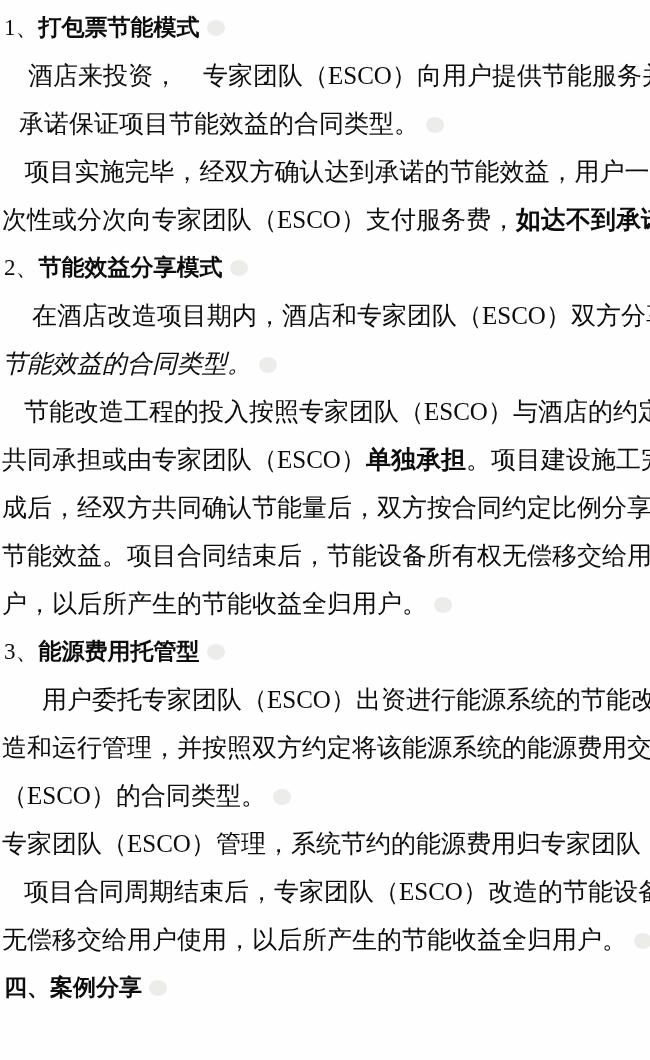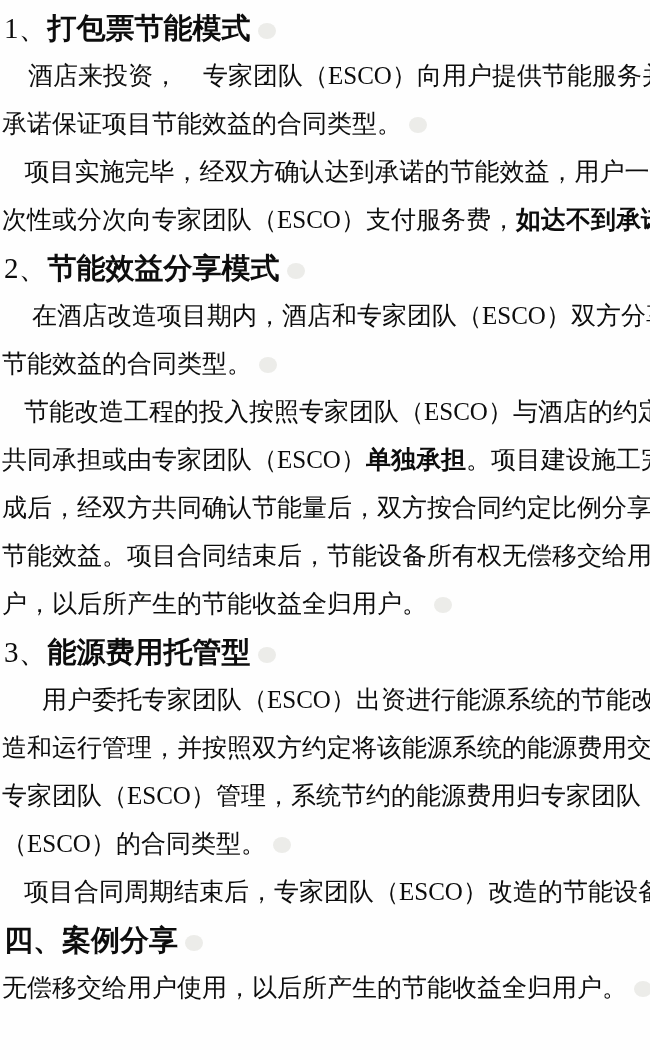--- a/index.html
+++ b/index.html
@@ -19,21 +19,21 @@
     font-family: "Liberation Serif", "DejaVu Serif", serif;
   }
   .line {
     height: 48px;
     line-height: 48px;
     font-size: 25px;
     white-space: nowrap;
     overflow: hidden;
   }
   .line.heading {
-    font-size: 29px;
+    font-size: 23px;
   }
   .seg {
     font-weight: normal;
   }
   .seg.bold {
     font-weight: bold;
   }
   .para-mark {
     display: inline-block;
     width: 18px;
@@ -44,33 +44,33 @@
     vertical-align: -1px;
   }
 </style>
 </head>
 <body>
 
 <div class="page" style="background: rgb(254, 254, 254); color: rgb(13, 13, 13);">
   <div id="doc-body">
       <div class="line heading" style="padding-left: 2px;"><span class="seg">1、</span><span class="seg bold">打包票节能模式</span><span class="para-mark"></span></div>
       <div class="line" style="padding-left: 26px;"><span class="seg">酒店来投资，　专家团队（ESCO）向用户提供节能服务并</span></div>
-      <div class="line" style="padding-left: 0px;"><span class="seg">承诺保证项目节能效益的合同类型。</span><span class="para-mark"></span></div>
+      <div class="line" style="padding-left: 0px; margin-left: 17px;"><span class="seg">承诺保证项目节能效益的合同类型。</span><span class="para-mark"></span></div>
       <div class="line" style="padding-left: 22px; text-align: center;"><span class="seg">项目实施完毕，经双方确认达到承诺的节能效益，用户一</span></div>
       <div class="line" style="padding-left: 0px;"><span class="seg">次性或分次向专家团队（ESCO）支付服务费，</span><span class="seg bold">如达不到承诺</span></div>
       <div class="line heading" style="padding-left: 2px;"><span class="seg">2、</span><span class="seg bold">节能效益分享模式</span><span class="para-mark"></span></div>
       <div class="line" style="padding-left: 30px;"><span class="seg">在酒店改造项目期内，酒店和专家团队（ESCO）双方分享</span></div>
-      <div class="line" style="padding-left: 0px;"><span class="seg">节能效益的合同类型。</span><span class="para-mark"></span></div>
+      <div class="line" style="padding-left: 0px; font-style: italic;"><span class="seg">节能效益的合同类型。</span><span class="para-mark"></span></div>
       <div class="line" style="padding-left: 22px;"><span class="seg">节能改造工程的投入按照专家团队（ESCO）与酒店的约定</span></div>
       <div class="line" style="padding-left: 0px;"><span class="seg">共同承担或由专家团队（ESCO）</span><span class="seg bold">单独承担</span><span class="seg">。项目建设施工完</span></div>
       <div class="line" style="padding-left: 0px;"><span class="seg">成后，经双方共同确认节能量后，双方按合同约定比例分享</span></div>
       <div class="line" style="padding-left: 0px;"><span class="seg">节能效益。项目合同结束后，节能设备所有权无偿移交给用</span></div>
       <div class="line" style="padding-left: 0px;"><span class="seg">户，以后所产生的节能收益全归用户。</span><span class="para-mark"></span></div>
       <div class="line heading" style="padding-left: 2px;"><span class="seg">3、</span><span class="seg bold">能源费用托管型</span><span class="para-mark"></span></div>
       <div class="line" style="padding-left: 40px; text-align: right;"><span class="seg">用户委托专家团队（ESCO）出资进行能源系统的节能改</span></div>
       <div class="line" style="padding-left: 0px;"><span class="seg">造和运行管理，并按照双方约定将该能源系统的能源费用交</span></div>
+      <div class="line" style="padding-left: 0px;"><span class="seg">（ESCO）的合同类型。</span><span class="para-mark"></span></div>
       <div class="line" style="padding-left: 0px;"><span class="seg">专家团队（ESCO）管理，系统节约的能源费用归专家团队</span></div>
-      <div class="line" style="padding-left: 0px;"><span class="seg">（ESCO）的合同类型。</span><span class="para-mark"></span></div>
       <div class="line" style="padding-left: 22px;"><span class="seg">项目合同周期结束后，专家团队（ESCO）改造的节能设备</span></div>
+      <div class="line" style="padding-left: 0px;"><span class="seg">无偿移交给用户使用，以后所产生的节能收益全归用户。</span><span class="para-mark"></span></div>
       <div class="line heading" style="padding-left: 2px;"><span class="seg bold">四、案例分享</span><span class="para-mark"></span></div>
-      <div class="line" style="padding-left: 0px;"><span class="seg">无偿移交给用户使用，以后所产生的节能收益全归用户。</span><span class="para-mark"></span></div>
     </div>
 </div>
 
 </body></html>

